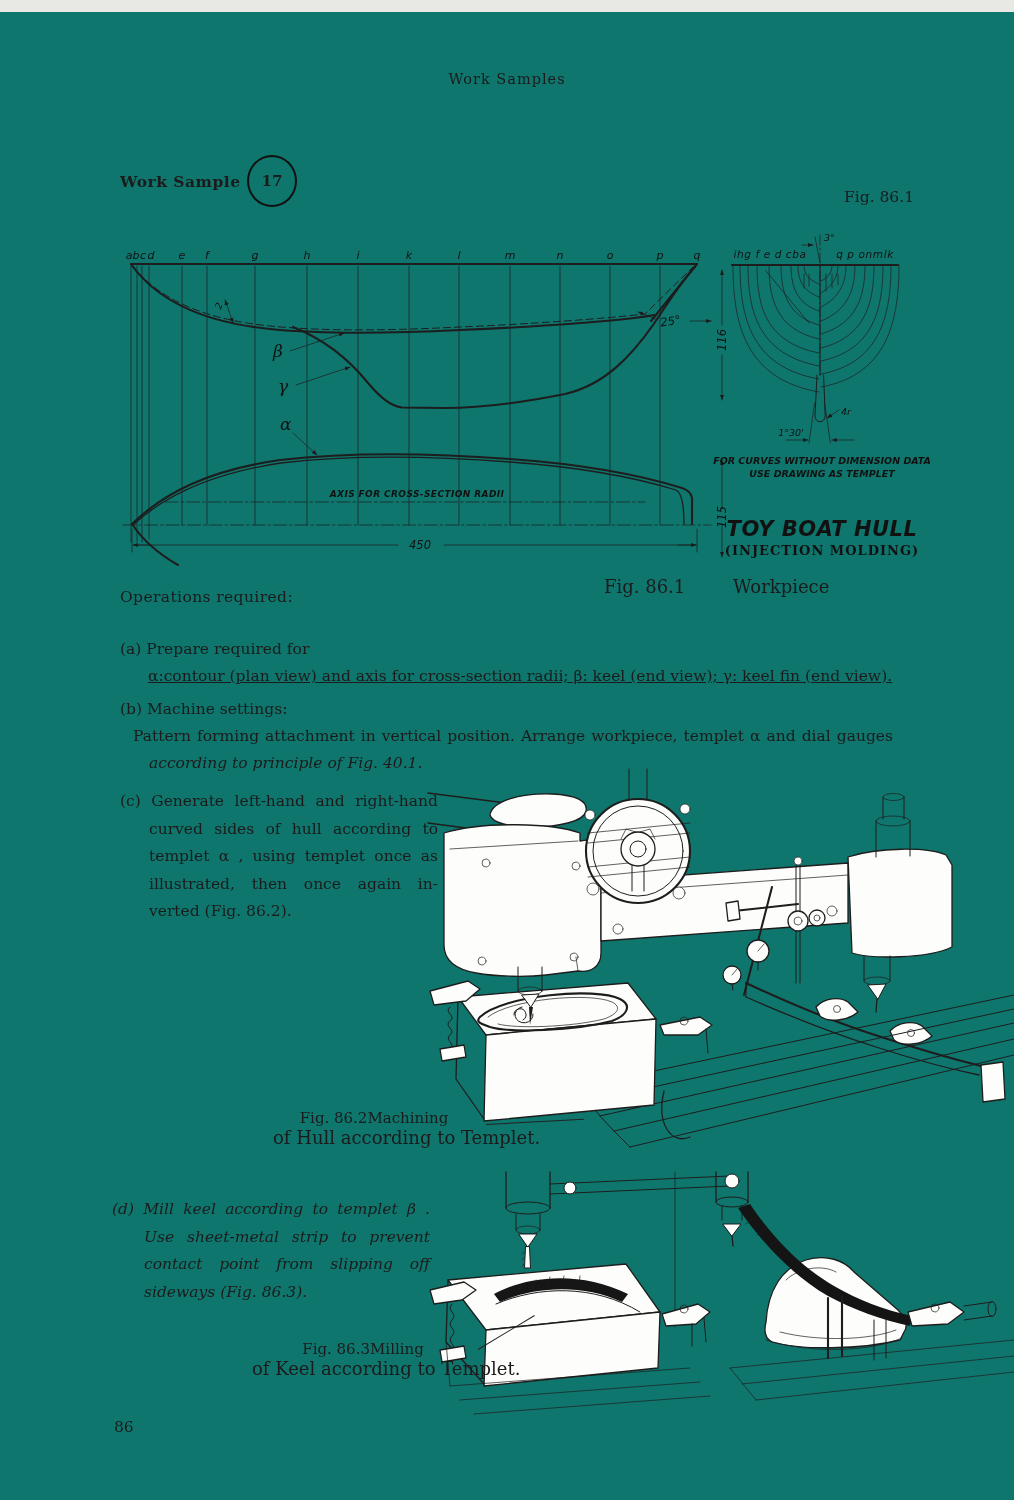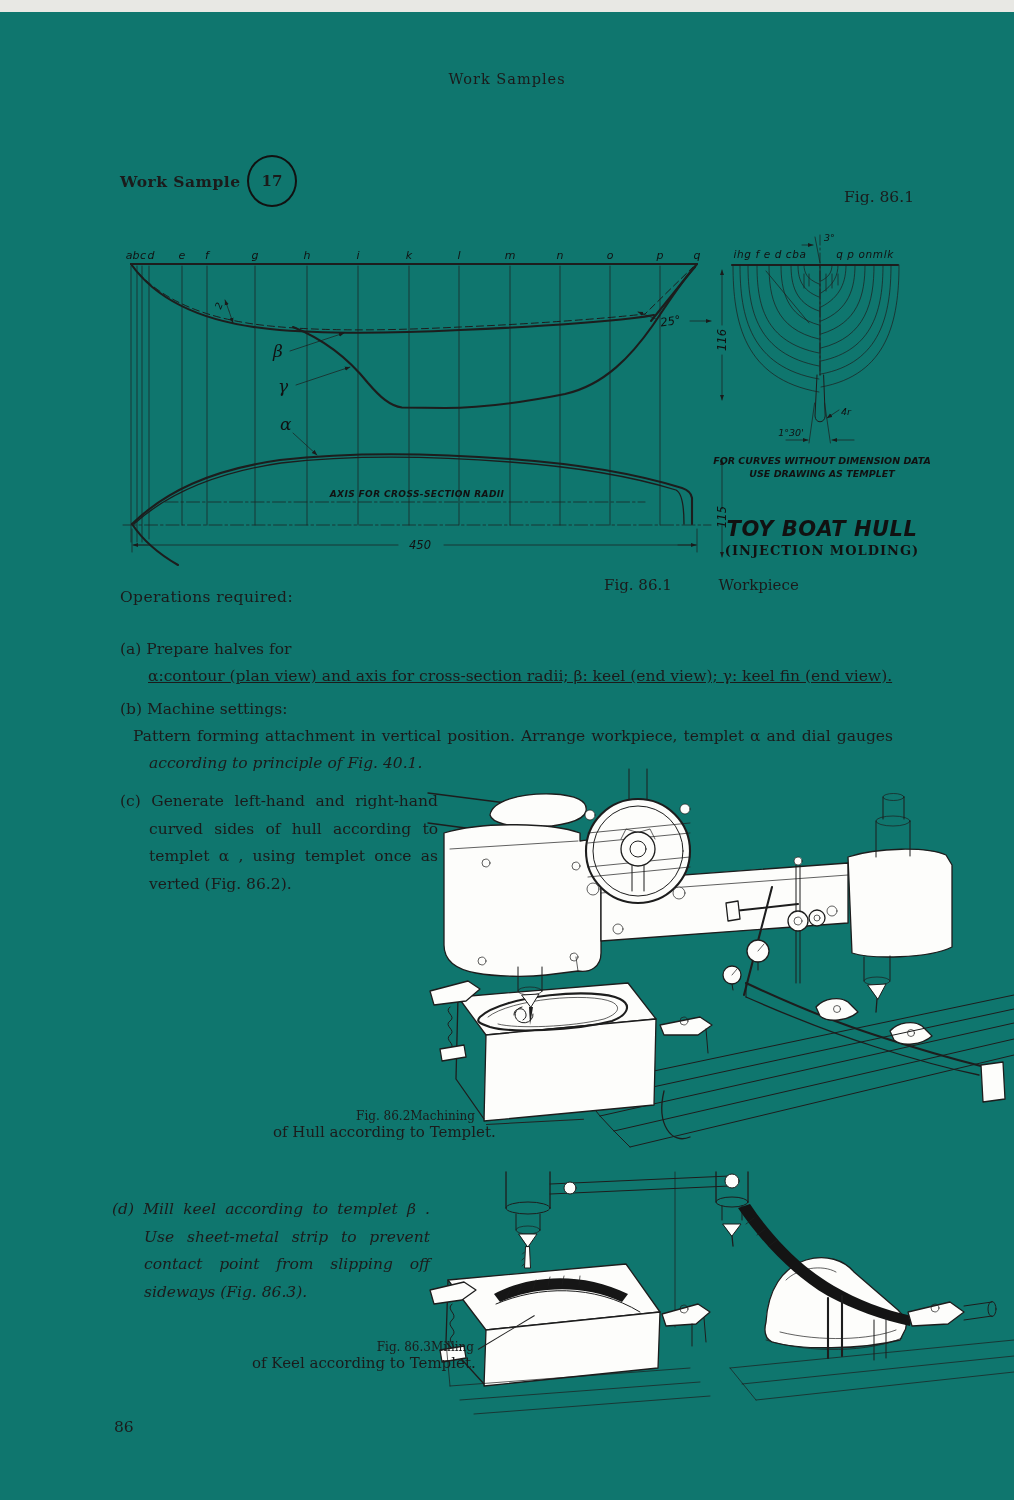--- a/index.html
+++ b/index.html
@@ -5,22 +5,22 @@
   html,body{margin:0;padding:0;background:#e8e8e4;}
   #page{position:relative;width:1014px;height:1500px;margin:12px auto;background:#0f766e;
         font-family:"DejaVu Serif",serif;color:#1b1b1b;overflow:hidden;}
   .abs{position:absolute;white-space:nowrap;}
   .t15{font-size:15.5px;line-height:27px;}
   .hdr{font-size:14.5px;letter-spacing:1px;}
   .bold{font-weight:bold;}
   .ital{font-style:italic;}
   .circle17{position:absolute;left:247px;top:143px;width:46px;height:48px;border:2.2px solid #111;
             border-radius:50%;text-align:center;line-height:48px;font-weight:bold;font-size:15px;}
-  .capline{display:flex;justify-content:flex-end;font-size:12px;}
-  .cap2{font-size:15px;}
+  .capline{display:flex;justify-content:center;font-size:15px;}
+  .cap2{font-size:18px;}
   .just{text-align:justify;text-align-last:justify;white-space:normal;}
   .colc{width:318px;font-size:15.5px;line-height:27.5px;}
   .colc .ln{white-space:normal;}
   .ind{margin-left:29px;}
   .leader{position:absolute;height:0;border-top:1.3px solid #222;transform-origin:left center;}
   svg{position:absolute;overflow:visible;}
   svg *{vector-effect:none;}
   .lbl{font:italic 11px "DejaVu Sans",sans-serif;fill:#111;}
   .endlbl{font:italic 10.5px "DejaVu Sans",sans-serif;fill:#111;letter-spacing:.6px;}
   .greek{font:italic 17px "DejaVu Serif",serif;fill:#111;}
@@ -176,31 +176,32 @@
     </g>
   </svg>
 
   <div class="abs cap2" style="left:604px;top:564px;">
     <span>Fig. 86.1</span>
     <span style="margin-left:42px;">Workpiece</span>
   </div>
 
   <div class="abs t15" style="left:120px;top:572px;letter-spacing:.4px;">Operations required:</div>
 
-  <div class="abs t15" style="left:120px;top:624px;">(a) Prepare halves for</div>
+  <div class="abs t15" style="left:120px;top:624px;">(a) Prepare required for</div>
   <div class="abs t15" style="left:148px;top:651px;text-decoration:underline;">α:contour (plan view) and axis for cross-section radii; β: keel (end view); γ: keel fin (end view).</div>
 
   <div class="abs t15" style="left:120px;top:684px;">(b) Machine settings:</div>
   <div class="abs t15 just" style="left:133px;top:711px;width:760px;">Pattern forming attachment in vertical position. Arrange workpiece, templet α and dial gauges</div>
   <div class="abs t15 ital" style="left:149px;top:738px;">according to principle of Fig. 40.1.</div>
 
   <div class="abs colc" style="left:120px;top:776px;">
     <div class="ln just">(c) Generate left-hand and right-hand</div>
     <div class="ln just ind">curved sides of hull according to</div>
     <div class="ln just ind">templet α , using templet once as</div>
+    <div class="ln just ind">illustrated, then once again in-</div>
     <div class="ln ind">verted (Fig. 86.2).</div>
   </div>
 
   <svg style="left:428px;top:757px;" width="586" height="380" viewBox="0 0 586 380">
     <g>
 
       <path class="s sw13" d="M0,24 L86,35 M0,54 L68,63"></path>
       <path class="s sw13 fw" d="M62,46 C64,32 92,24 124,25 C148,26 160,32 158,42 C156,52 132,58 104,58 C82,58 64,54 62,46 Z"></path>
 
       <path class="s sw13 fw" d="M16,64 C55,52 125,54 152,64 L152,72 C170,68 178,78 173,92 L173,184 C173,198 162,204 150,202 L118,206 C100,208 70,208 48,204 C26,200 16,190 16,176 Z"></path>

